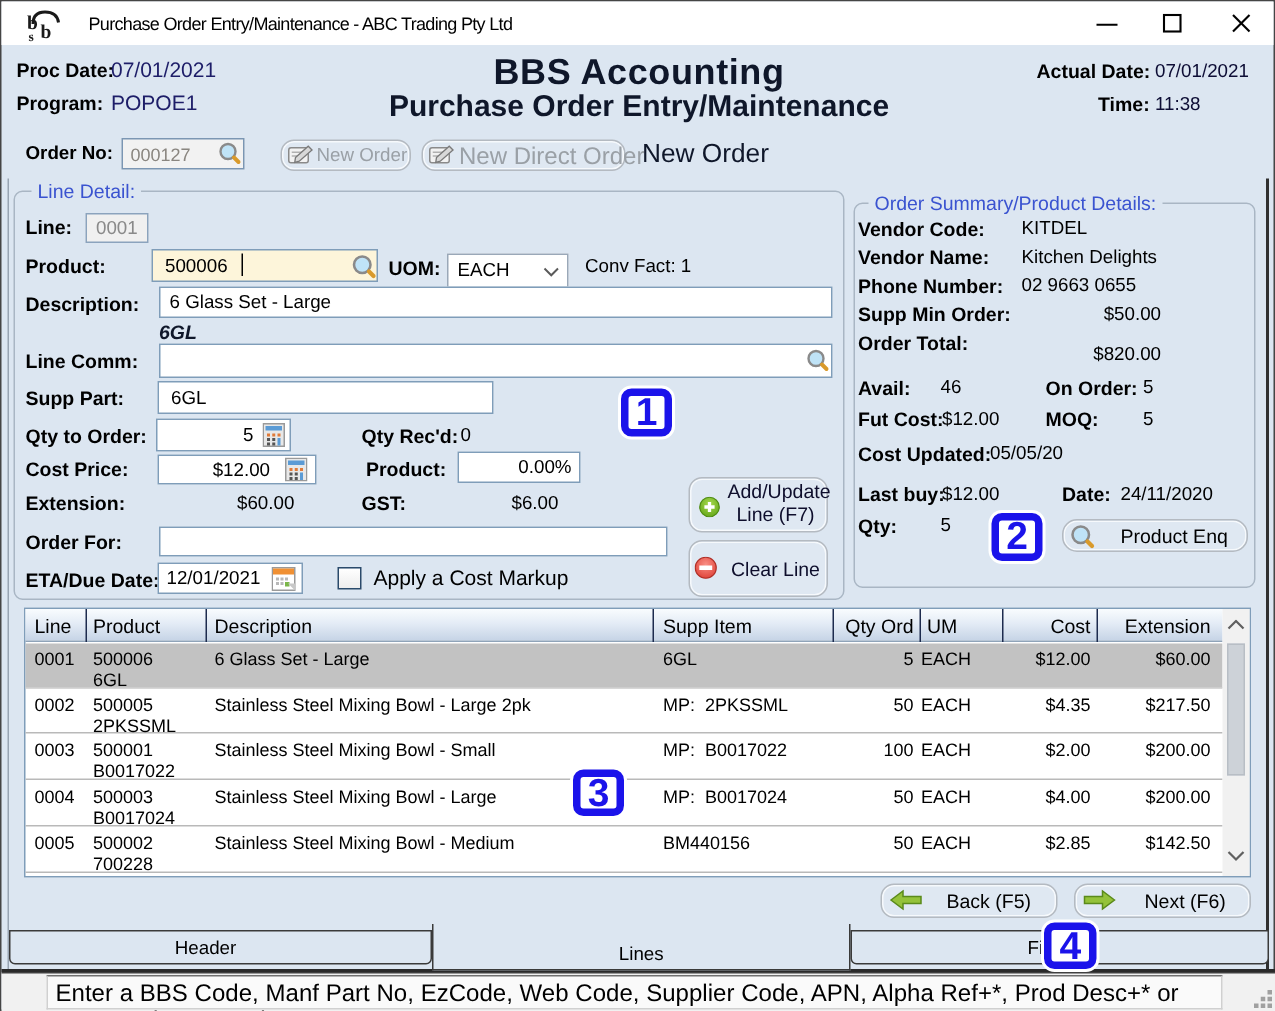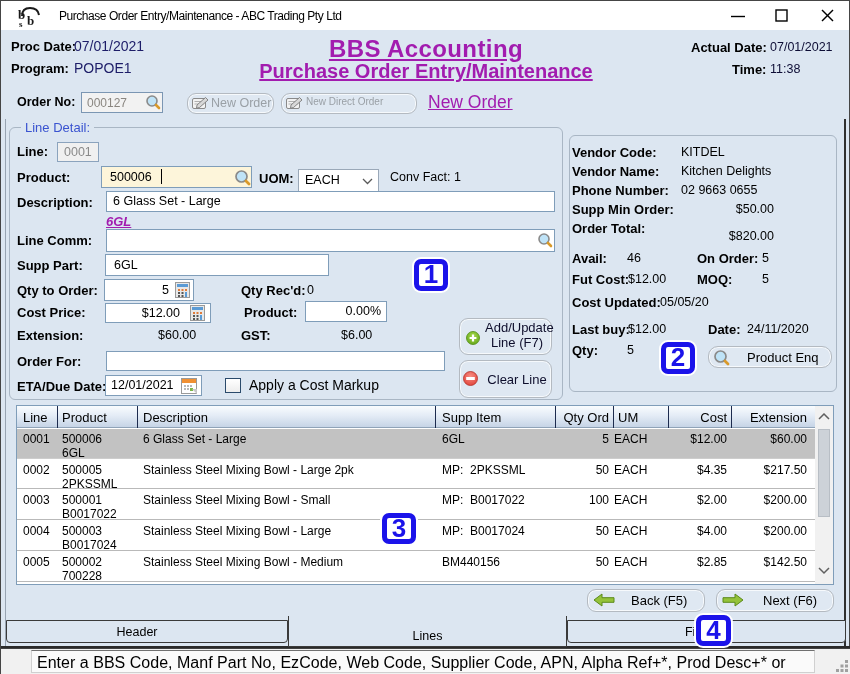--- a/index.html
+++ b/index.html
@@ -1,21 +1,21 @@
 <!DOCTYPE html>
 <html><head>
 <meta charset="utf-8">
 <style>
 * { margin:0; padding:0; box-sizing:border-box; }
 html,body { width:850px; height:674px; overflow:hidden; }
 body { font-family:"Liberation Sans", sans-serif; font-size:12px; color:#000; }
 #win { position:absolute; left:0; top:0; width:850px; height:674px; background:#dce6f1; border:1px solid #454545; }
 .abs { position:absolute; }
 .b { font-weight:bold; }
-.navy { color:#a21caf;text-decoration:underline; }
+.navy { color:#0f172a; }
 .field { position:absolute; background:#fff; border:1px solid #7f9db9; font-size:12.5px; }
 .lbl { position:absolute; font-weight:bold; font-size:13px; white-space:nowrap; }
 .val { position:absolute; font-size:12.5px; white-space:nowrap; }
 
 #titlebar { position:absolute; left:0; top:0; width:848px; height:29px; background:#fff; border-bottom:0; }
 #title-txt { position:absolute; left:58px; top:8px; font-size:12px; letter-spacing:-0.45px; color:#000; }
 
 .group { position:absolute; border:1px solid #a9b6c4; border-radius:6px; }
 .group-lbl { position:absolute; font-size:13px; color:#3a53d0; background:#dce6f1; padding:0 4px; white-space:nowrap; }
 
@@ -58,21 +58,21 @@
 
   <div class="lbl" style="left:16px;top:94px;font-size:12.5px">Order No:</div>
   <div class="field" style="left:80px;top:91px;width:82px;height:21px;background:#f2f2f2;border-color:#7b96b3;color:#8a8680;font-size:12px;padding:3px 0 0 5px">000127</div>
   <svg class="mag" style="left:144px;top:93px" width="16" height="16" viewBox="0 0 16 16">
     <circle cx="7" cy="7" r="5" fill="#bfe3f7" stroke="#8a8a8a" stroke-width="1.6"></circle>
     <path d="M11 11 L14 14" stroke="#d99a2b" stroke-width="2.6" stroke-linecap="round"></path>
   </svg>
   <div class="btn" style="left:186px;top:92px;width:87px;height:21px"></div>
   <div class="btn" style="left:280px;top:92px;width:136px;height:21px"></div>
   <div class="abs" style="left:210px;top:95px;color:#9aa0a6;font-size:12.5px">New Order</div>
-  <div class="abs" style="left:305px;top:95px;color:#9aa0a6;font-size:10px">New Direct Order</div>
+  <div class="abs" style="left:305px;top:95px;color:#9aa0a6;font-size:16px">New Direct Order</div>
   <svg class="abs" style="left:191px;top:95px" width="17" height="15" viewBox="0 0 17 15">
       <rect x="0.5" y="2.5" width="13" height="10" rx="1.5" fill="#f2f2f2" stroke="#8a8a8a"></rect>
       <line x1="2.5" y1="5.5" x2="11.5" y2="5.5" stroke="#b0b0b0"></line>
       <line x1="2.5" y1="8" x2="11.5" y2="8" stroke="#b0b0b0"></line>
       <path d="M5 9 L13.5 1.5 L16 4 L7.5 11.5 L4.5 12.2 Z" fill="#d8d8d8" stroke="#7a7a7a" stroke-width="0.9"></path>
     </svg>
   <svg class="abs" style="left:285px;top:95px" width="17" height="15" viewBox="0 0 17 15">
       <rect x="0.5" y="2.5" width="13" height="10" rx="1.5" fill="#f2f2f2" stroke="#8a8a8a"></rect>
       <line x1="2.5" y1="5.5" x2="11.5" y2="5.5" stroke="#b0b0b0"></line>
       <line x1="2.5" y1="8" x2="11.5" y2="8" stroke="#b0b0b0"></line>
@@ -203,20 +203,21 @@
           <stop offset="0" stop-color="#f98f85"></stop>
           <stop offset="1" stop-color="#dd3a30"></stop>
         </radialGradient>
       </defs>
     <circle cx="7.5" cy="7.5" r="7" fill="url(#rg)" stroke="#b03028" stroke-width="0.8"></circle>
     <rect x="3.2" y="6" width="8.6" height="3" fill="#fff"></rect>
   </svg>
   <div class="abs" style="left:484px;top:371px;width:64px;text-align:center;font-size:13px;color:#0e0e2c">Clear Line</div>
 
   <div class="group" style="left:568px;top:134px;width:268px;height:257px"></div>
+  <div class="group-lbl" style="left:578px;top:127px">Order Summary/Product Details:</div>
 
   <div class="lbl" style="left:571px;top:144px">Vendor Code:</div>
   <div class="val" style="left:680px;top:144px">KITDEL</div>
   <div class="lbl" style="left:571px;top:163px">Vendor Name:</div>
   <div class="val" style="left:680px;top:163px">Kitchen Delights</div>
   <div class="lbl" style="left:571px;top:182px">Phone Number:</div>
   <div class="val" style="left:680px;top:182px">02 9663 0655</div>
   <div class="lbl" style="left:571px;top:201px">Supp Min Order:</div>
   <div class="val" style="left:680px;top:201px;width:93px;text-align:right">$50.00</div>
   <div class="lbl" style="left:571px;top:220px">Order Total:</div>

